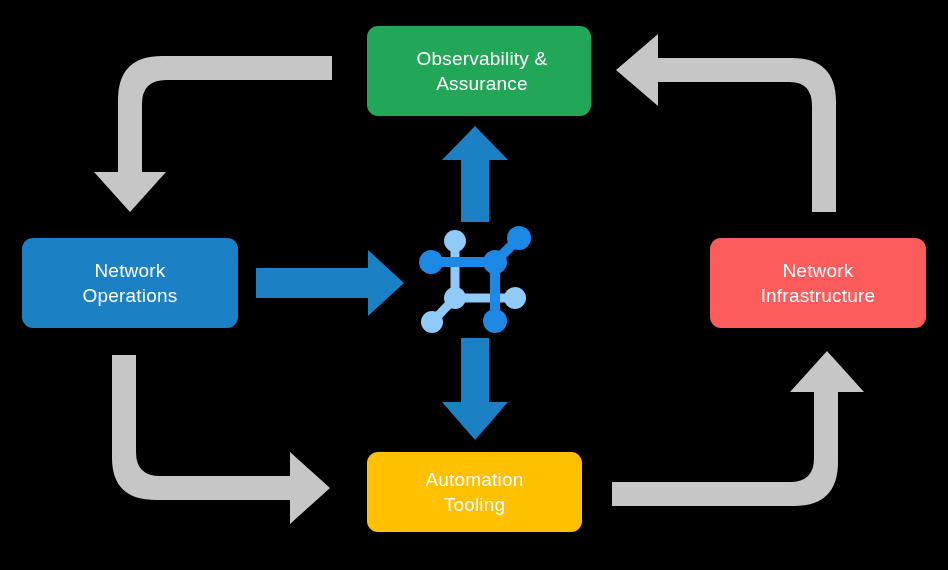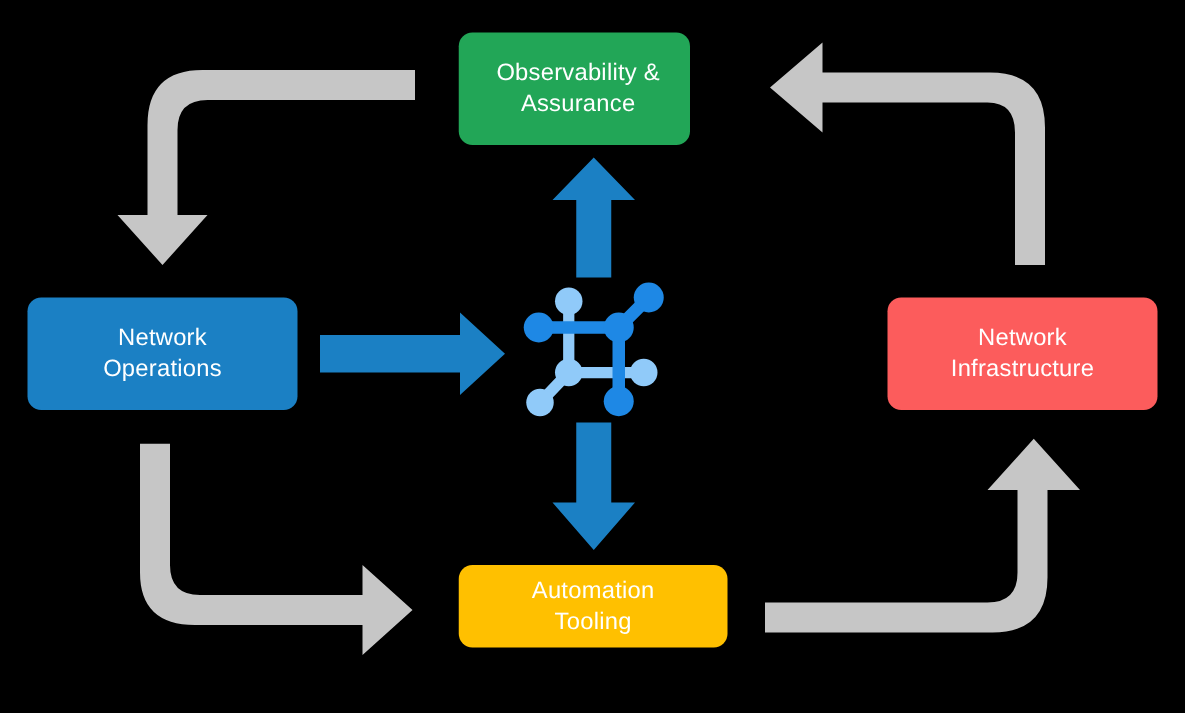--- a/index.html
+++ b/index.html
@@ -27,34 +27,34 @@
     line-height: 1.32;
     letter-spacing: 0.2px;
     box-sizing: border-box;
     padding: 4px 10px;
   }
   .node-label {
     display: block;
     white-space: pre-line;
   }
   #box-observability {
-    left: 367px; top: 26px; width: 185px; height: 90px;
+    left: 367px; top: 26px; width: 224px; height: 90px;
     background: #22A657;
     padding-left: 16px;
   }
   #box-network-operations {
     left: 22px; top: 238px; width: 216px; height: 90px;
     background: #1B80C4;
   }
   #box-network-infrastructure {
     left: 710px; top: 238px; width: 216px; height: 90px;
     background: #FC5C5C;
   }
   #box-automation-tooling {
-    left: 367px; top: 452px; width: 215px; height: 66px;
+    left: 367px; top: 452px; width: 215px; height: 80px;
     background: #FFC000;
   }
   svg.layer {
     position: absolute;
     left: 0; top: 0;
     width: 948px;
     height: 570px;
     pointer-events: none;
   }
   .center-icon {

